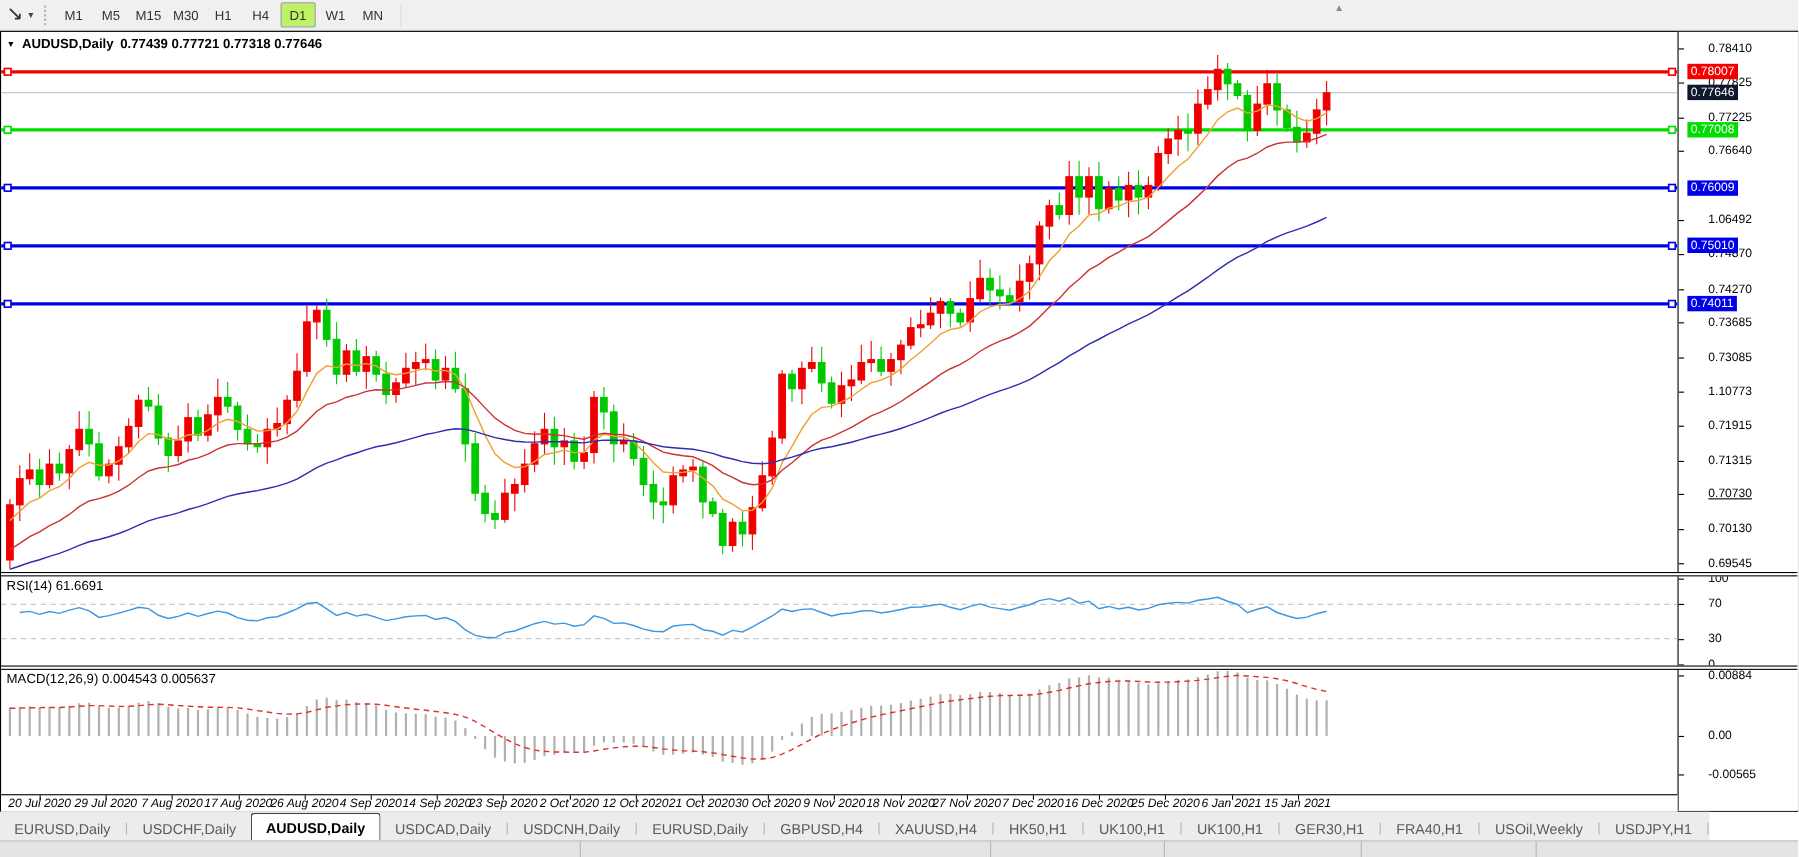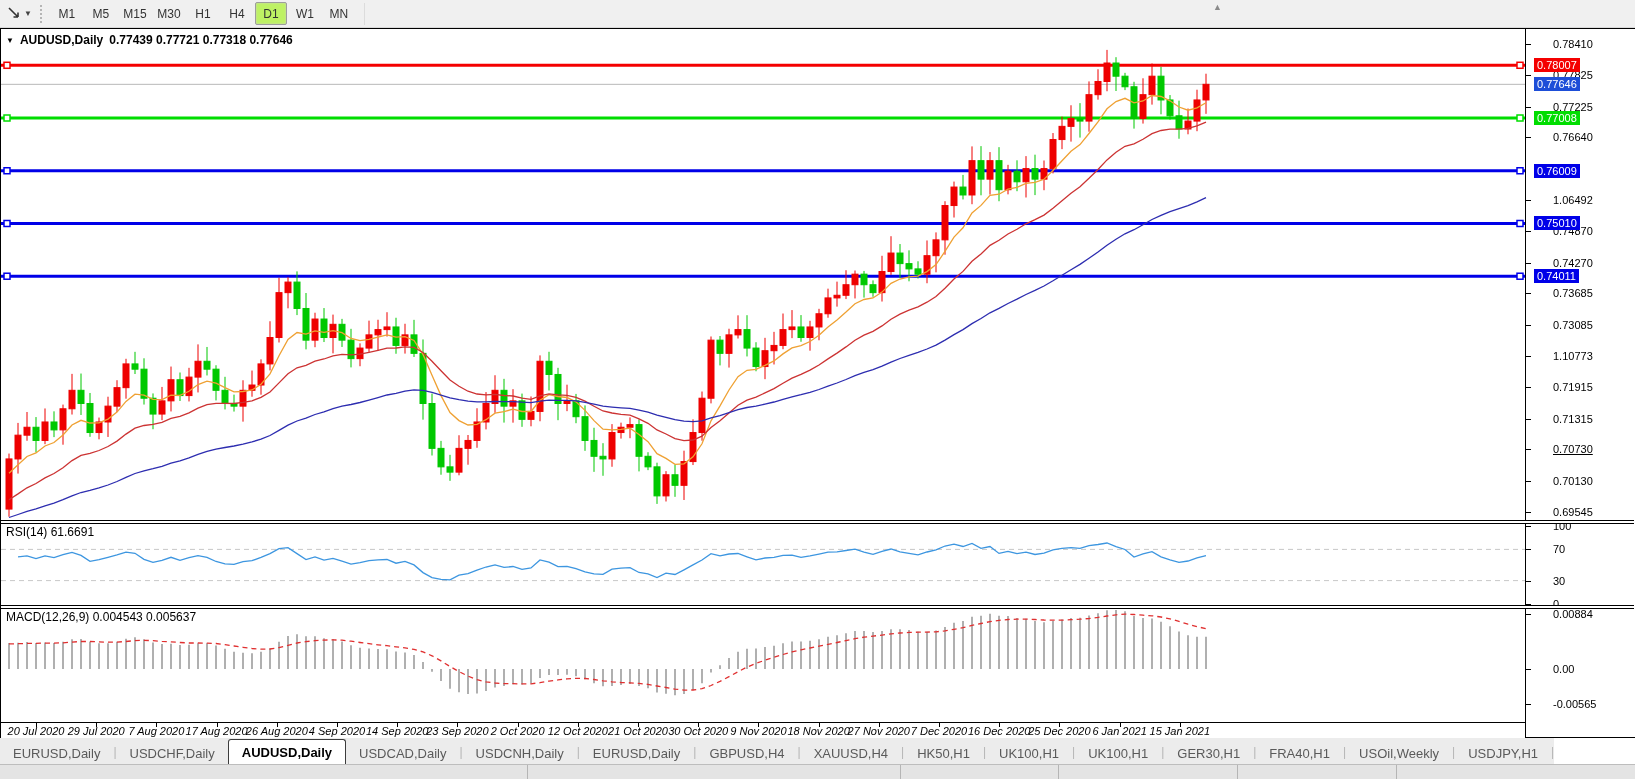--- a/index.html
+++ b/index.html
@@ -532,21 +532,21 @@
         <div class="axis-label" style="top: 414.427px; text-decoration: underline;">0.70730</div>
         <div class="axis-tick" style="top: 452.101px;"></div>
         <div class="axis-label" style="top: 446.101px;">0.70130</div>
         <div class="axis-tick" style="top: 482.983px;"></div>
         <div class="axis-label" style="top: 476.983px;">0.69545</div>
         <div class="axis-badge" style="top: 29.2744px; background: rgb(244, 0, 0);">0.78007</div>
         <div class="axis-badge" style="top: 82.0116px; background: rgb(0, 221, 0);">0.77008</div>
         <div class="axis-badge" style="top: 134.749px; background: rgb(0, 0, 232);">0.76009</div>
         <div class="axis-badge" style="top: 187.486px; background: rgb(0, 0, 232);">0.75010</div>
         <div class="axis-badge" style="top: 240.223px; background: rgb(0, 0, 232);">0.74011</div>
-        <div class="axis-badge" style="top: 48.3316px; background: #1d4ed8;">0.77646</div>
+        <div class="axis-badge" style="top: 48.3316px; background: #0f172a;">0.77646</div>
         <div class="axis-tick" style="top: 497px;"></div>
         <div class="axis-label" style="top: 491px;">100</div>
         <div class="axis-tick" style="top: 520.4px;"></div>
         <div class="axis-label" style="top: 514.4px;">70</div>
         <div class="axis-tick" style="top: 551.6px;"></div>
         <div class="axis-label" style="top: 545.6px;">30</div>
         <div class="axis-tick" style="top: 575px;"></div>
         <div class="axis-label" style="top: 569px;">0</div>
         <div class="axis-tick" style="top: 584.998px;"></div>
         <div class="axis-label" style="top: 578.998px;">0.00884</div>

